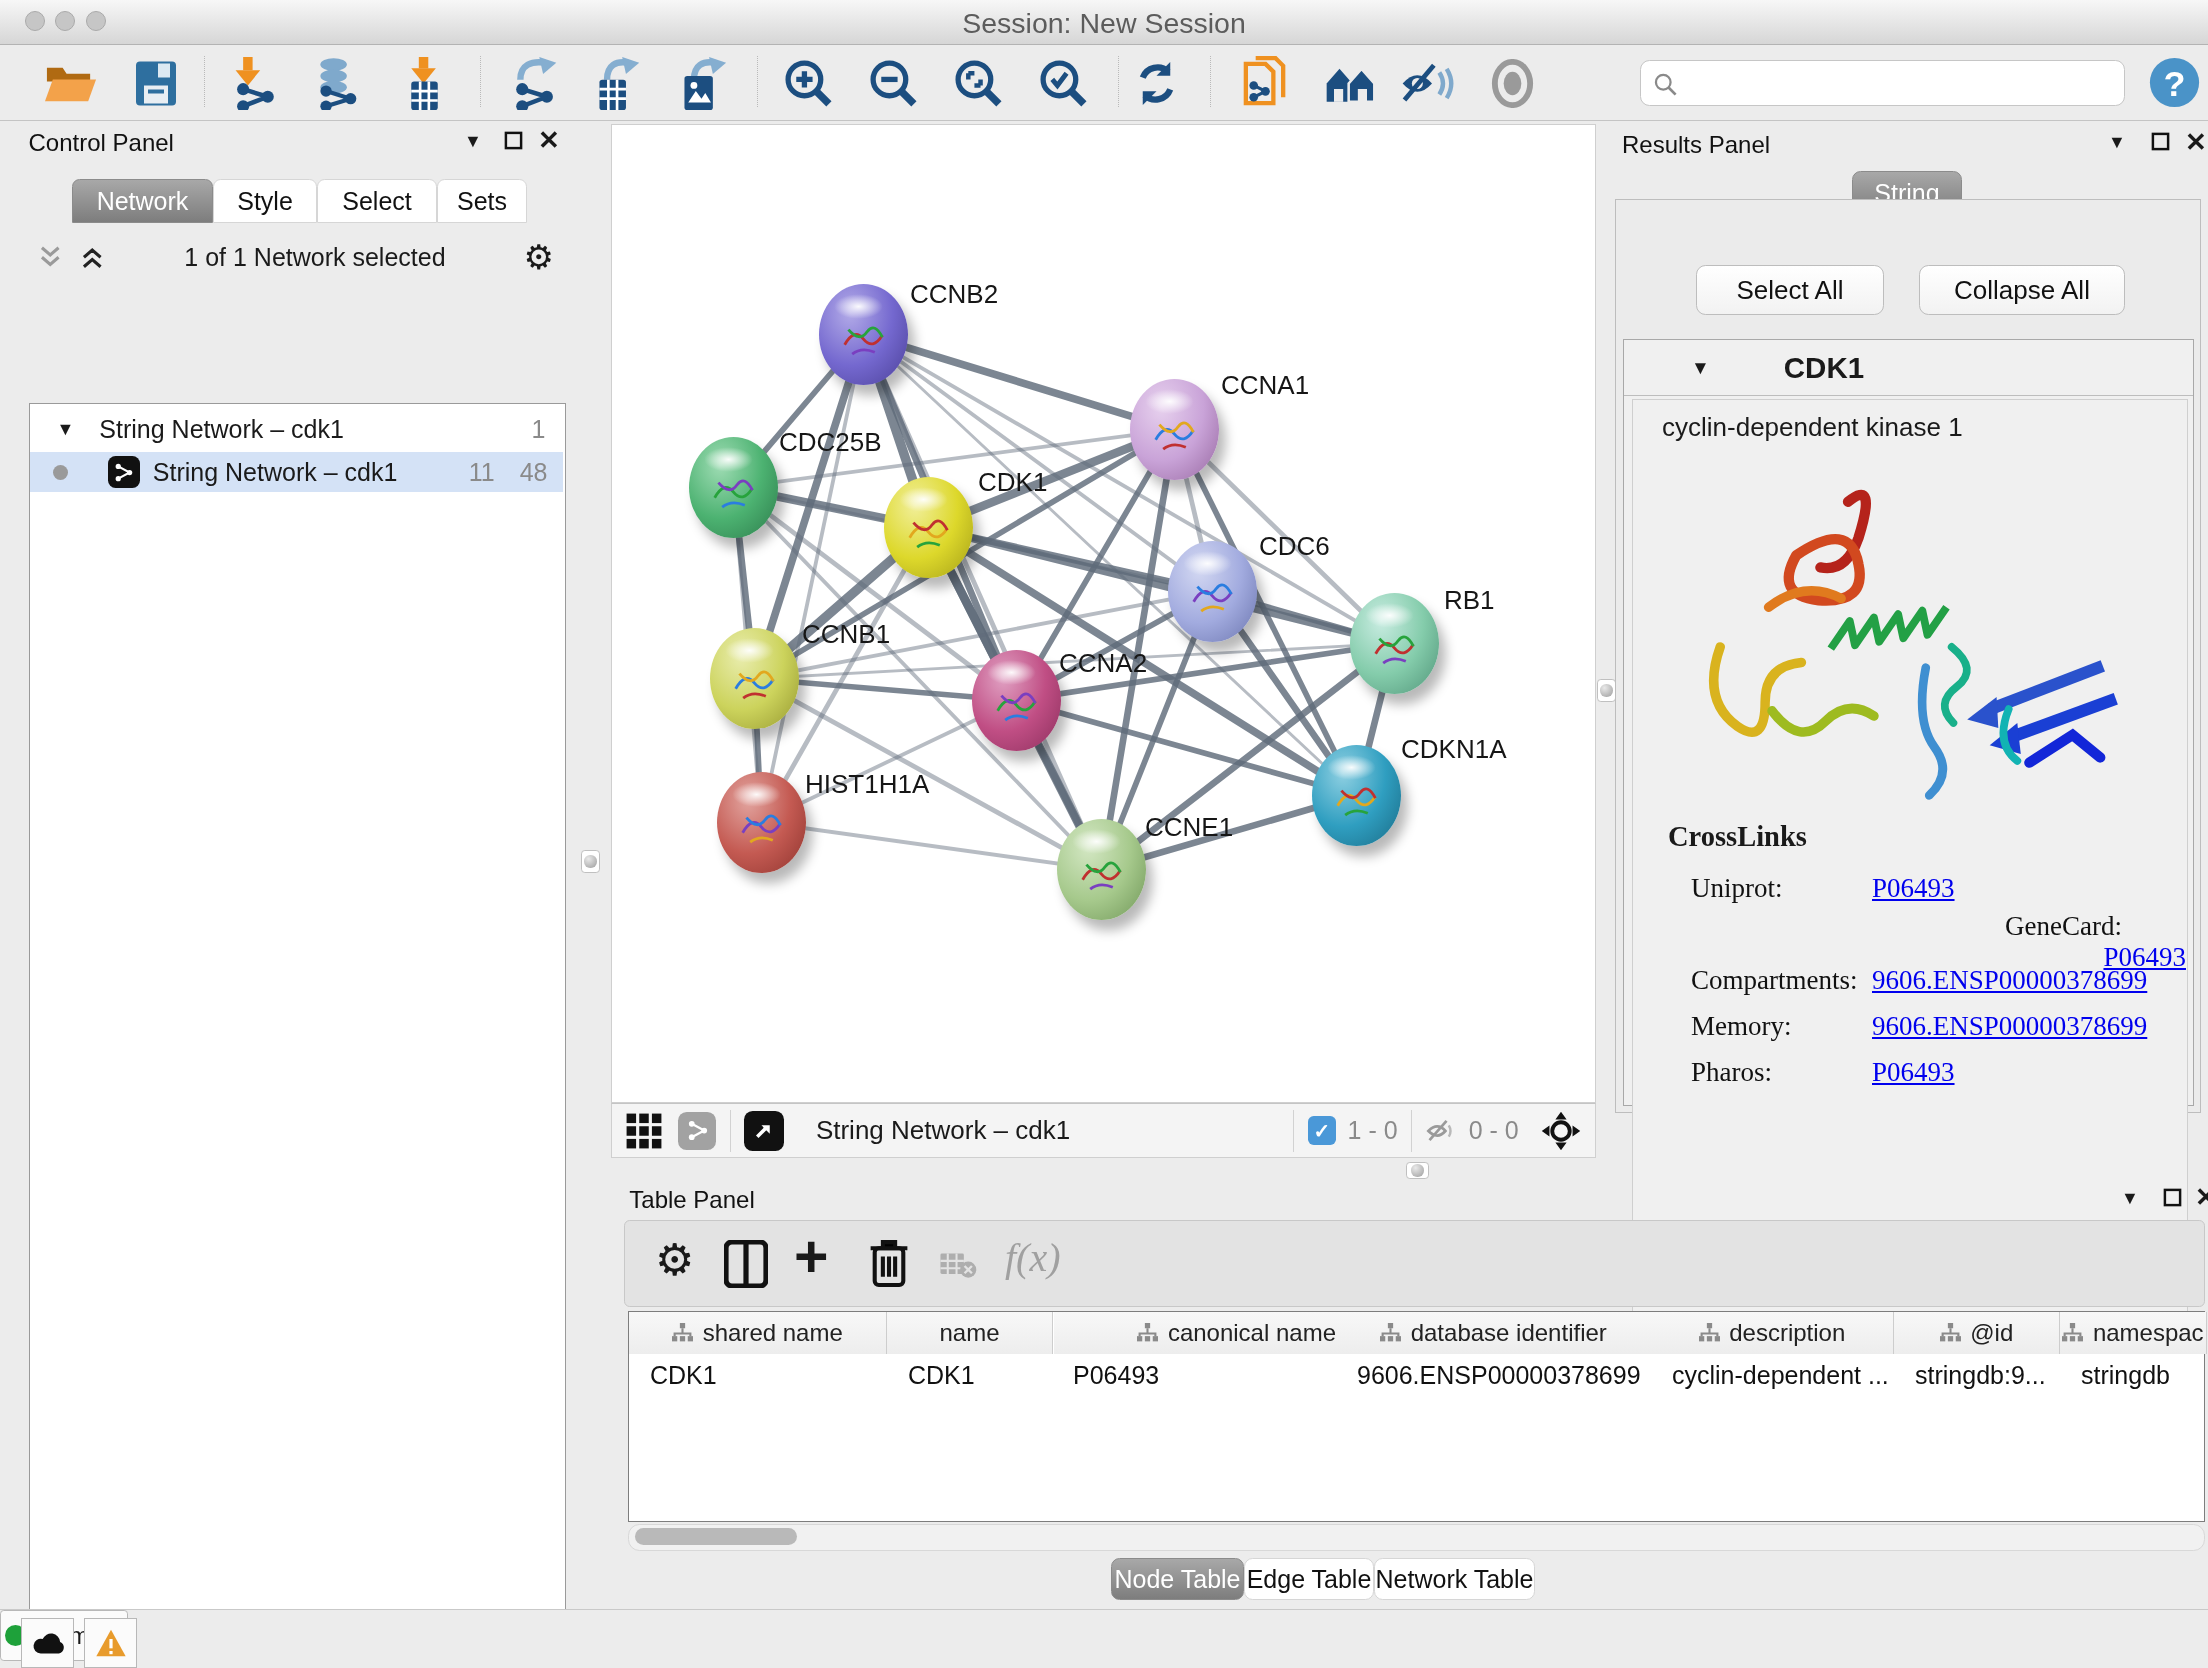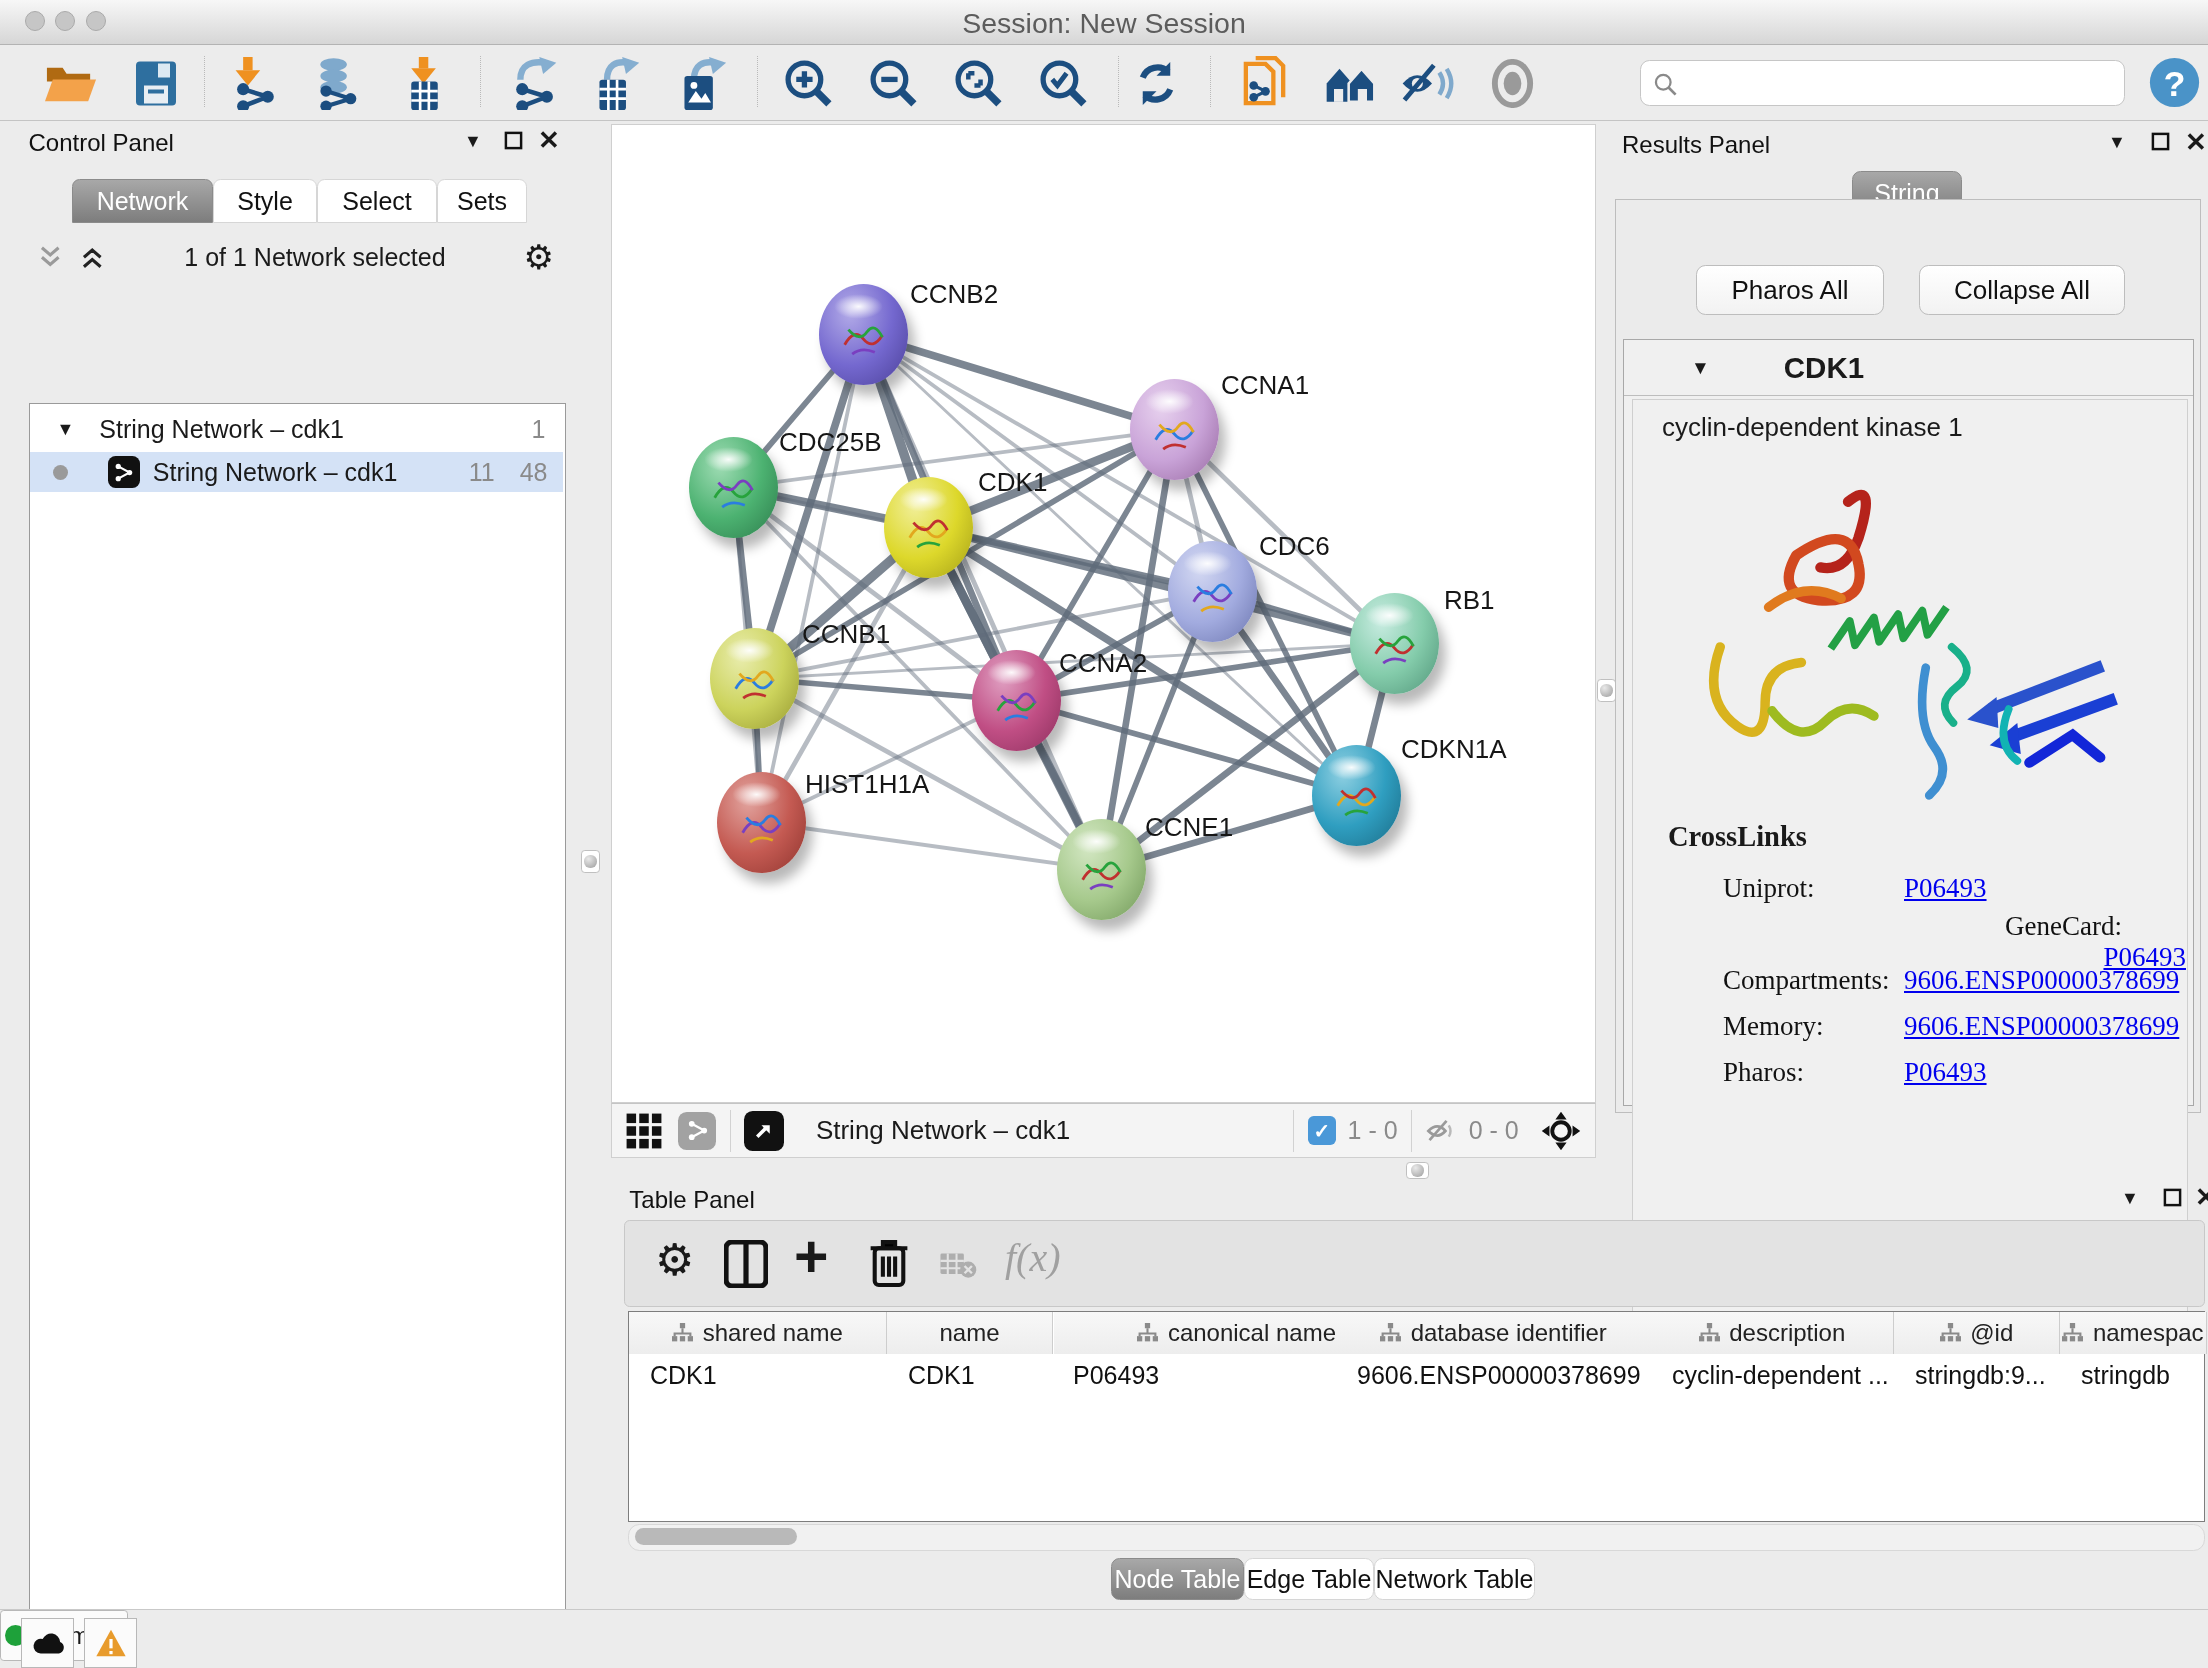--- a/index.html
+++ b/index.html
@@ -31,21 +31,21 @@
   .node i{position:absolute;left:15px;top:9.5px;width:49px;height:25px;border-radius:50%;background:radial-gradient(ellipse at center,rgba(255,255,255,.95),rgba(255,255,255,0) 70%);}
   #net-bottombar{left:611px;top:1103px;width:983px;height:53px;background:#f4f4f4;border:1px solid #cfcfcf;border-top:1px solid #c4c4c4;display:flex;align-items:center;}
   .nb-sep{width:0;height:42px;border-left:1px solid #d2d2d2;margin:0 13.3px;}
   .grip{background:#fff;border:1px solid #c0c0c0;border-radius:3.8px;display:flex;align-items:center;justify-content:center;}
   .grip b{width:12.4px;height:12.4px;border-radius:50%;background:radial-gradient(circle at 35% 30%,#e9e9e9,#9c9c9c);}
   
   #rp-outer{left:1615px;top:199px;width:584px;height:912px;background:#ebebeb;border:1px solid #bdbdbd;}
   .btn{background:linear-gradient(#ffffff,#f2f2f2);border:1px solid #bdbdbd;border-radius:9.5px;font-size:26px;display:flex;align-items:center;justify-content:center;color:#111;}
   #gene-box{left:1623px;top:339px;width:569px;height:765px;background:#f0f0f0;border:1px solid #a8a8a8;}
   .serif{font-family:"Liberation Serif","DejaVu Serif",serif;}
-  .xl-label{font-size:27px;color:#111;margin-left:32px;}
+  .xl-label{font-size:27px;color:#111;}
   .xl-link{font-size:27px;color:#0000ee;text-decoration:underline;}
   
   #tp-toolbar{left:624px;top:1220px;width:1579px;height:85px;background:#e3e3e3;border:1px solid #c8c8c8;border-radius:5.7px;}
   #tbl{left:628px;top:1311px;width:1575px;height:209px;border:1.9px solid #7d7d7d;background:#fff;}
   .th{position:absolute;top:0;height:42px;background:linear-gradient(#f8f8f8,#ededed);border-right:1px solid #cdcdcd;display:flex;align-items:center;justify-content:center;font-size:24px;color:#222;gap:9.5px;}
   .td{position:absolute;top:44px;height:38px;display:flex;align-items:center;font-size:25px;color:#111;padding-left:21px;box-sizing:border-box;white-space:nowrap;overflow:hidden;}
   #hscroll{left:628px;top:1524px;width:1575px;height:25px;background:#f1f1f1;border:1px solid #d8d8d8;border-radius:11.4px;}
   #hthumb{left:5.7px;top:2.9px;width:162px;height:17px;background:#b9b9b9;border-radius:8.6px;}
   
   #statusbar{left:0;top:1609px;width:2208px;height:59px;background:#ececec;border-top:1px solid #c9c9c9;}
@@ -496,21 +496,21 @@
   <div class="abs" style="left:1607px;top:121px;width:601px;height:1039px">
     <div class="abs panel-title" style="left:15px;top:9.5px">Results Panel</div>
     <div class="abs" style="left:501px;top:11.4px;font-size:18px">▼</div>
     <svg class="abs" style="left:544px;top:11.4px" width="19" height="19" viewBox="0 0 20 20">
         <rect x="2" y="2" width="16" height="16" fill="none" stroke="#111" stroke-width="2.6"></rect>
       </svg>
     <div class="abs" style="left:578px;top:5.7px;font-size:26px;font-weight:bold">✕</div>
     <div class="tab sel abs" style="left:245px;top:50px;width:108px;height:42px;border-radius:8.6px">String</div>
   </div>
   <div id="rp-outer" class="abs">
-    <div class="btn abs" style="left:80px;top:65px;width:186px;height:48px">Pharos All</div>
+    <div class="btn abs" style="left:80px;top:65px;width:186px;height:48px">Select All</div>
     <div class="btn abs" style="left:303px;top:65px;width:204px;height:48px">Collapse All</div>
   </div>
   <div id="gene-box" class="abs">
     <div class="abs" style="left:0;top:0;width:569px;height:55px;border-bottom:1px solid #bdbdbd;display:flex;align-items:center">
       <span style="margin-left:67px;font-size:19px">▼</span>
       <span style="margin-left:74px;font-size:29.5px;font-weight:bold">CDK1</span>
     </div>
     <div class="abs" style="left:7.6px;top:59px;width:554px;height:985px;border:1px solid #cfcfcf;background:#f0f0f0"></div>
     <div class="abs" style="left:38px;top:72px;font-size:26px">cyclin-dependent kinase 1</div>
     <svg class="abs" style="left:21px;top:110px" width="527" height="380" viewBox="0 0 560 440">

